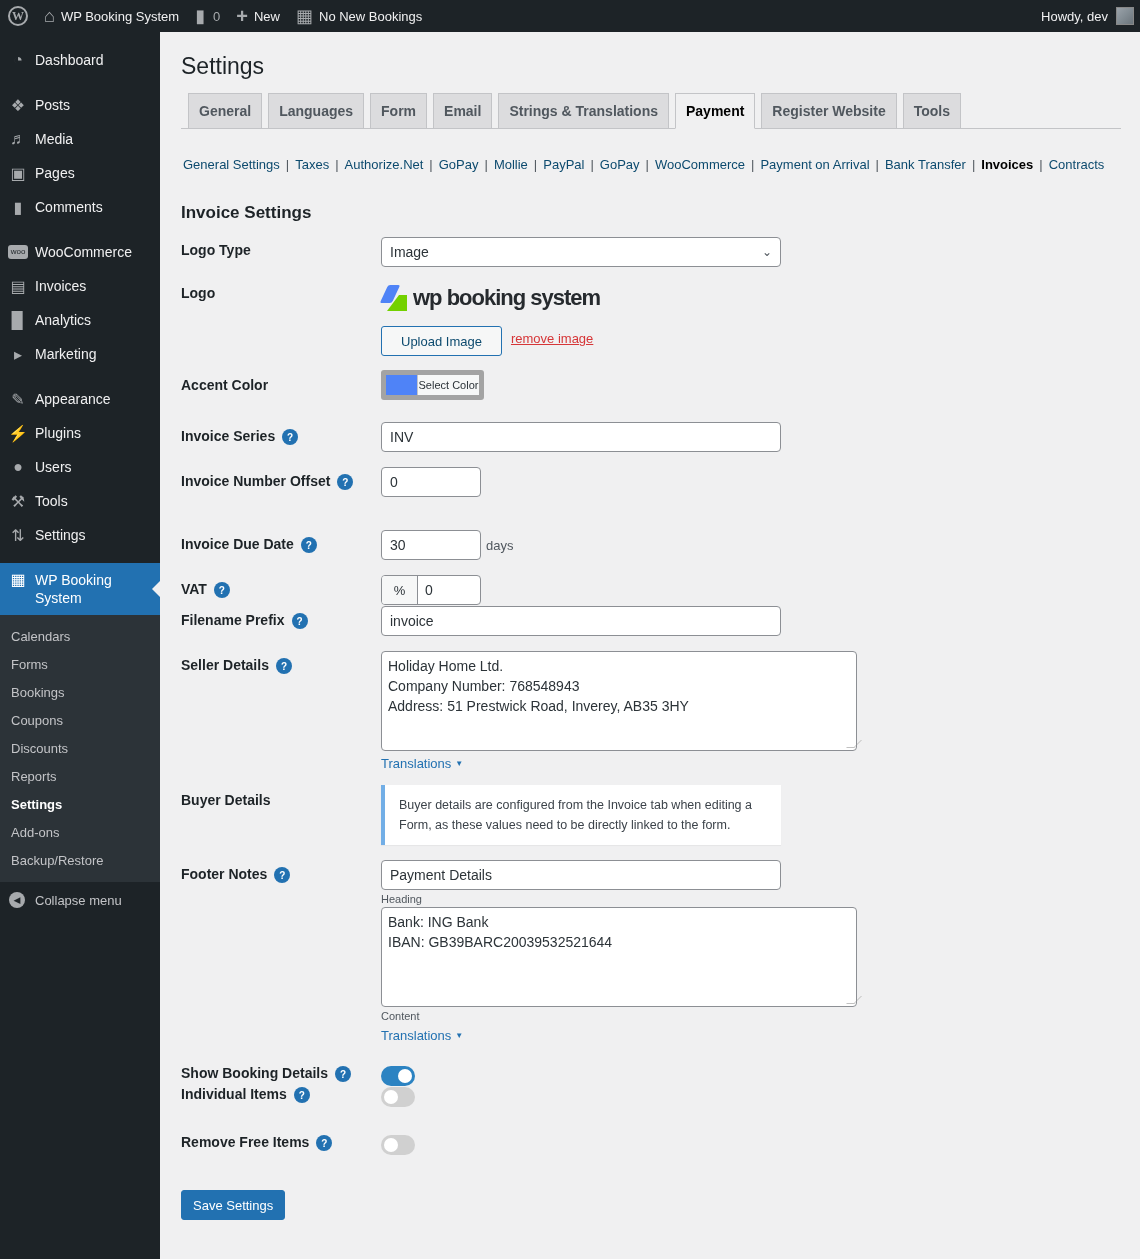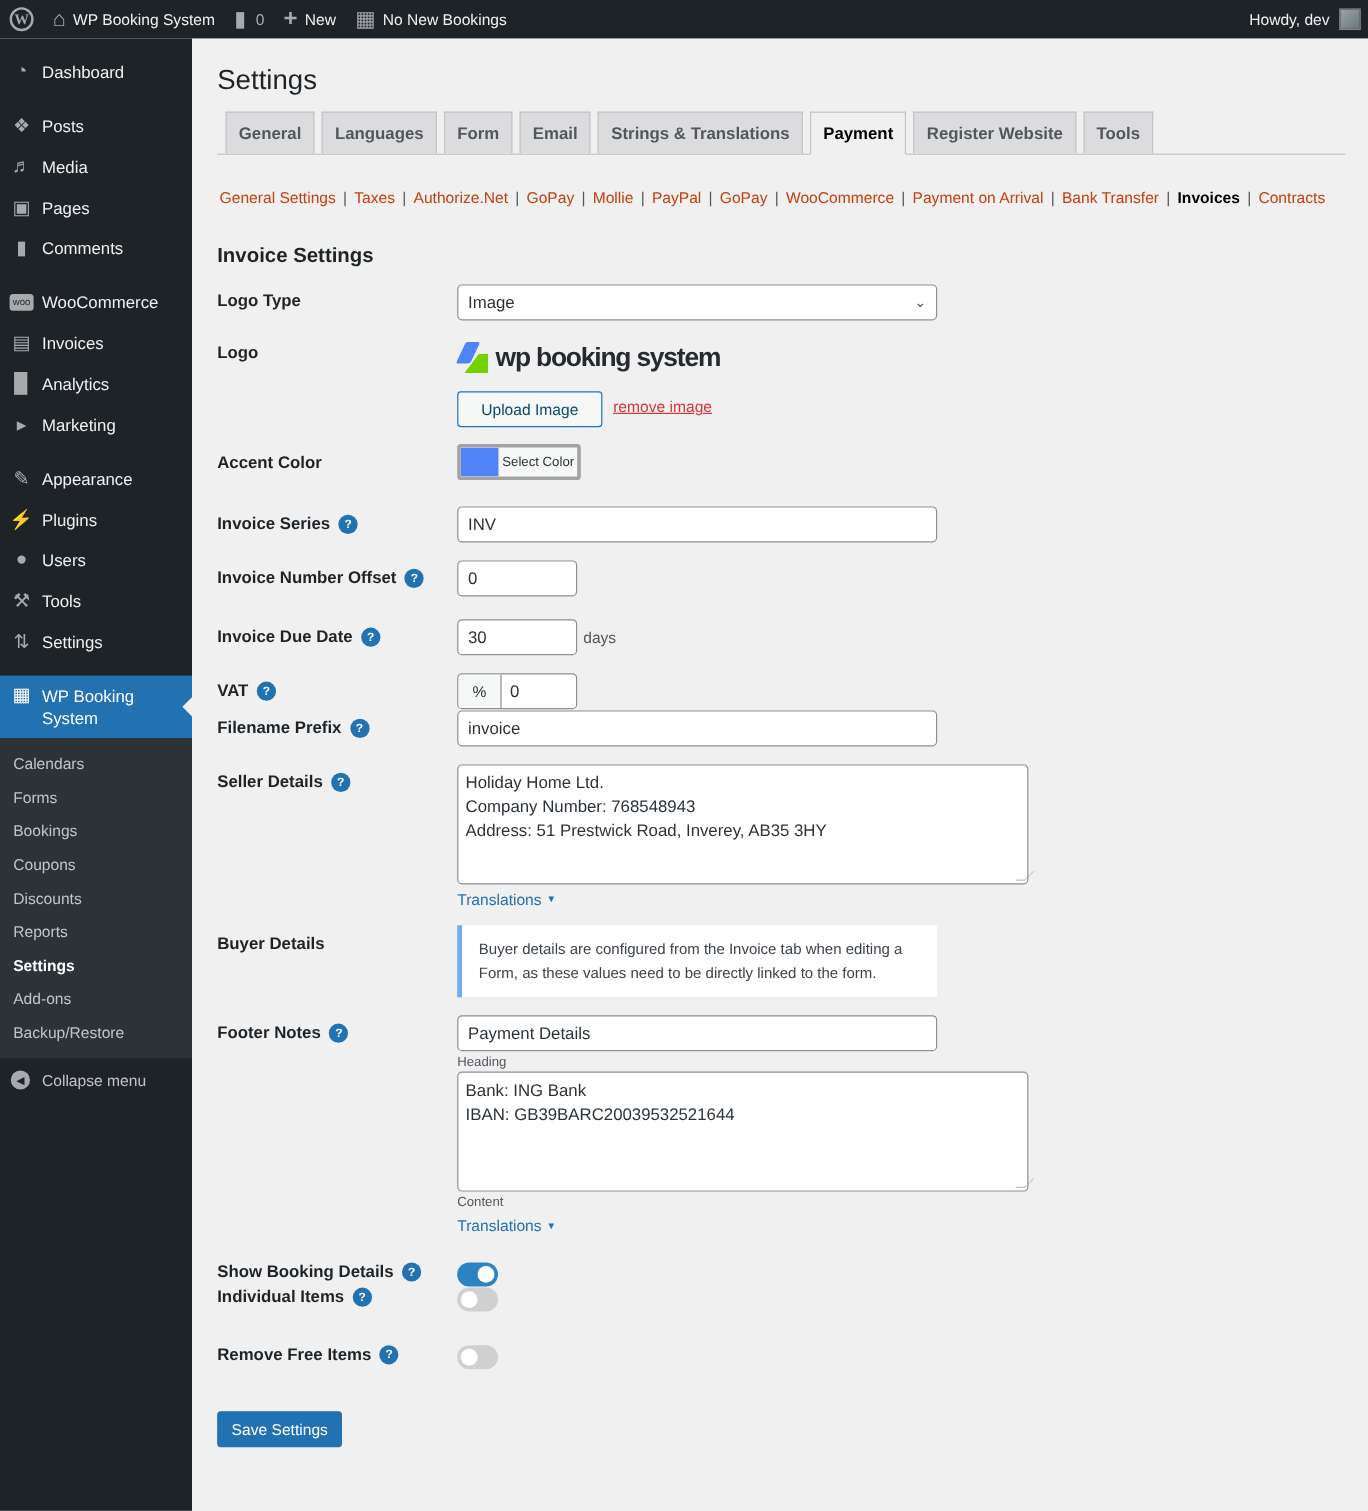--- a/index.html
+++ b/index.html
@@ -22,37 +22,37 @@
 .submenu .sub{height:28px;display:flex;align-items:center;padding-left:11px;color:#c3c4c7;font-size:13px;cursor:pointer}
 .submenu .sub.active{color:#fff;font-weight:bold}
 .collapse{display:flex;align-items:center;height:36px;padding-left:9px;color:#c3c4c7;font-size:13px;cursor:pointer}
 .collapse .cm-icon{width:16px;height:16px;border-radius:50%;background:#a7aaad;color:#1d2327;font-size:9px;display:flex;align-items:center;justify-content:center;margin-right:10px}
 #main{position:absolute;left:181px;top:32px;width:940px}
 h1{font-size:23px;font-weight:normal;color:#1d2327;margin-top:21px;height:30px}
 .tabs{display:flex;margin-top:10px;border-bottom:1px solid #c3c4c7;height:36px;width:940px;padding-left:7px}
 .tab{height:35px;padding:0 10px;margin-right:6px;background:#dcdcde;border:1px solid #c3c4c7;border-bottom:none;font-size:14px;font-weight:600;color:#50575e;display:flex;align-items:center;cursor:pointer}
 .tab.active{background:#f0f0f1;color:#000;border-bottom:1px solid #f0f0f1;height:36px}
 .subsub{margin-top:26px;font-size:13px;color:#2271b1;display:flex;align-items:center;height:18px;padding-left:2px}
-.subsub a{color:#c2410c;text-decoration:none;cursor:pointer}
+.subsub a{color:#0c4a6e;text-decoration:none;cursor:pointer}
 .subsub a.current{color:#000;font-weight:600}
 .subsub .sep{color:#50575e;margin:0 6px}
 h2{font-size:17px;font-weight:600;color:#1d2327;margin-top:30px;height:22px}
 .row{position:relative;display:flex}
 .label{width:200px;font-size:14px;font-weight:600;color:#1d2327;display:flex;align-items:flex-start}
 .help{display:inline-flex;width:16px;height:16px;border-radius:50%;background:#2271b1;color:#fff;font-size:10px;font-weight:bold;align-items:center;justify-content:center;margin-left:7px;margin-top:1px;cursor:pointer}
 .field{position:relative}
 .select{width:400px;height:30px;border:1px solid #8c8f94;border-radius:4px;background:#fff;display:flex;align-items:center;padding:0 8px;font-size:14px;color:#2c3338;cursor:pointer}
 .select .chev{margin-left:auto;font-size:12px;color:#50575e}
 .input{height:30px;border:1px solid #8c8f94;border-radius:4px;background:#fff;display:flex;align-items:center;padding:0 8px;font-size:14px;color:#2c3338}
 .w400{width:400px}.w100{width:100px}
 .textarea{width:476px;height:100px;border:1px solid #8c8f94;border-radius:4px;background:#fff;padding:4px 6px;font-size:14px;color:#2c3338;line-height:20px;position:relative}
 .textarea .grip{position:absolute;right:2px;bottom:2px;width:8px;height:8px;border-right:1px solid #999;border-bottom:1px solid #999;transform:skew(-45deg);transform-origin:bottom right;opacity:.6}
 .btn-secondary{height:30px;padding:0 19px;border:1px solid #2271b1;border-radius:3px;background:#f6f7f7;color:#0c4a6e;font-size:13px;display:inline-flex;align-items:center;cursor:pointer}
 .remove-link{color:#d63638;text-decoration:underline;font-size:13px;margin-left:9px;margin-top:5px;cursor:pointer}
-.color-btn{width:103px;height:30px;border:3px solid #a3a3a3;border-radius:3px;display:flex;overflow:hidden;cursor:pointer;background:#f6f7f7}
+.color-btn{width:103px;height:30px;border:5px solid #a3a3a3;border-radius:3px;display:flex;overflow:hidden;cursor:pointer;background:#f6f7f7}
 .color-btn .swatch{width:31px;height:100%}
 .color-btn .ctext{flex:1;display:flex;align-items:center;justify-content:center;font-size:11px;color:#2c3338;border-left:1px solid #c3c4c7}
 .suffix{font-size:13px;color:#50575e;margin-left:5px;margin-top:8px}
 .vat{width:100px;height:30px;border:1px solid #8c8f94;border-radius:4px;background:#fff;display:flex;overflow:hidden}
 .vat .pct{width:36px;display:flex;align-items:center;justify-content:center;border-right:1px solid #8c8f94;background:#f6f7f7;font-size:13px;color:#2c3338}
 .vat .val{flex:1;display:flex;align-items:center;padding-left:7px;font-size:14px;color:#2c3338}
 .trans{color:#2271b1;font-size:13px;margin-top:5px;cursor:pointer;display:inline-flex;align-items:center}
 .trans .caret{font-size:8px;margin-left:4px}
 .notice{width:400px;background:#fff;border-left:4px solid #72aee6;padding:10px 14px;font-size:12.5px;line-height:20px;color:#3c434a;box-shadow:0 1px 1px rgba(0,0,0,.04)}
 .hint{font-size:11px;color:#50575e;margin-top:3px;height:14px}
@@ -261,21 +261,21 @@
   </div>
 
   <div class="row" style="margin-top:15px">
     <div class="label" style="margin-top:6px">
         <span>Invoice Number Offset</span>
         <span class="help">?</span>
       </div>
     <div class="input w100">0</div>
   </div>
 
-  <div class="row" style="margin-top:19px">
+  <div class="row" style="margin-top:33px">
     <div class="label" style="margin-top:6px">
         <span>Invoice Due Date</span>
         <span class="help">?</span>
       </div>
     <div class="input w100">30</div>
     <span class="suffix">days</span>
   </div>
 
   <div class="row" style="margin-top:15px">
     <div class="label" style="margin-top:6px">

